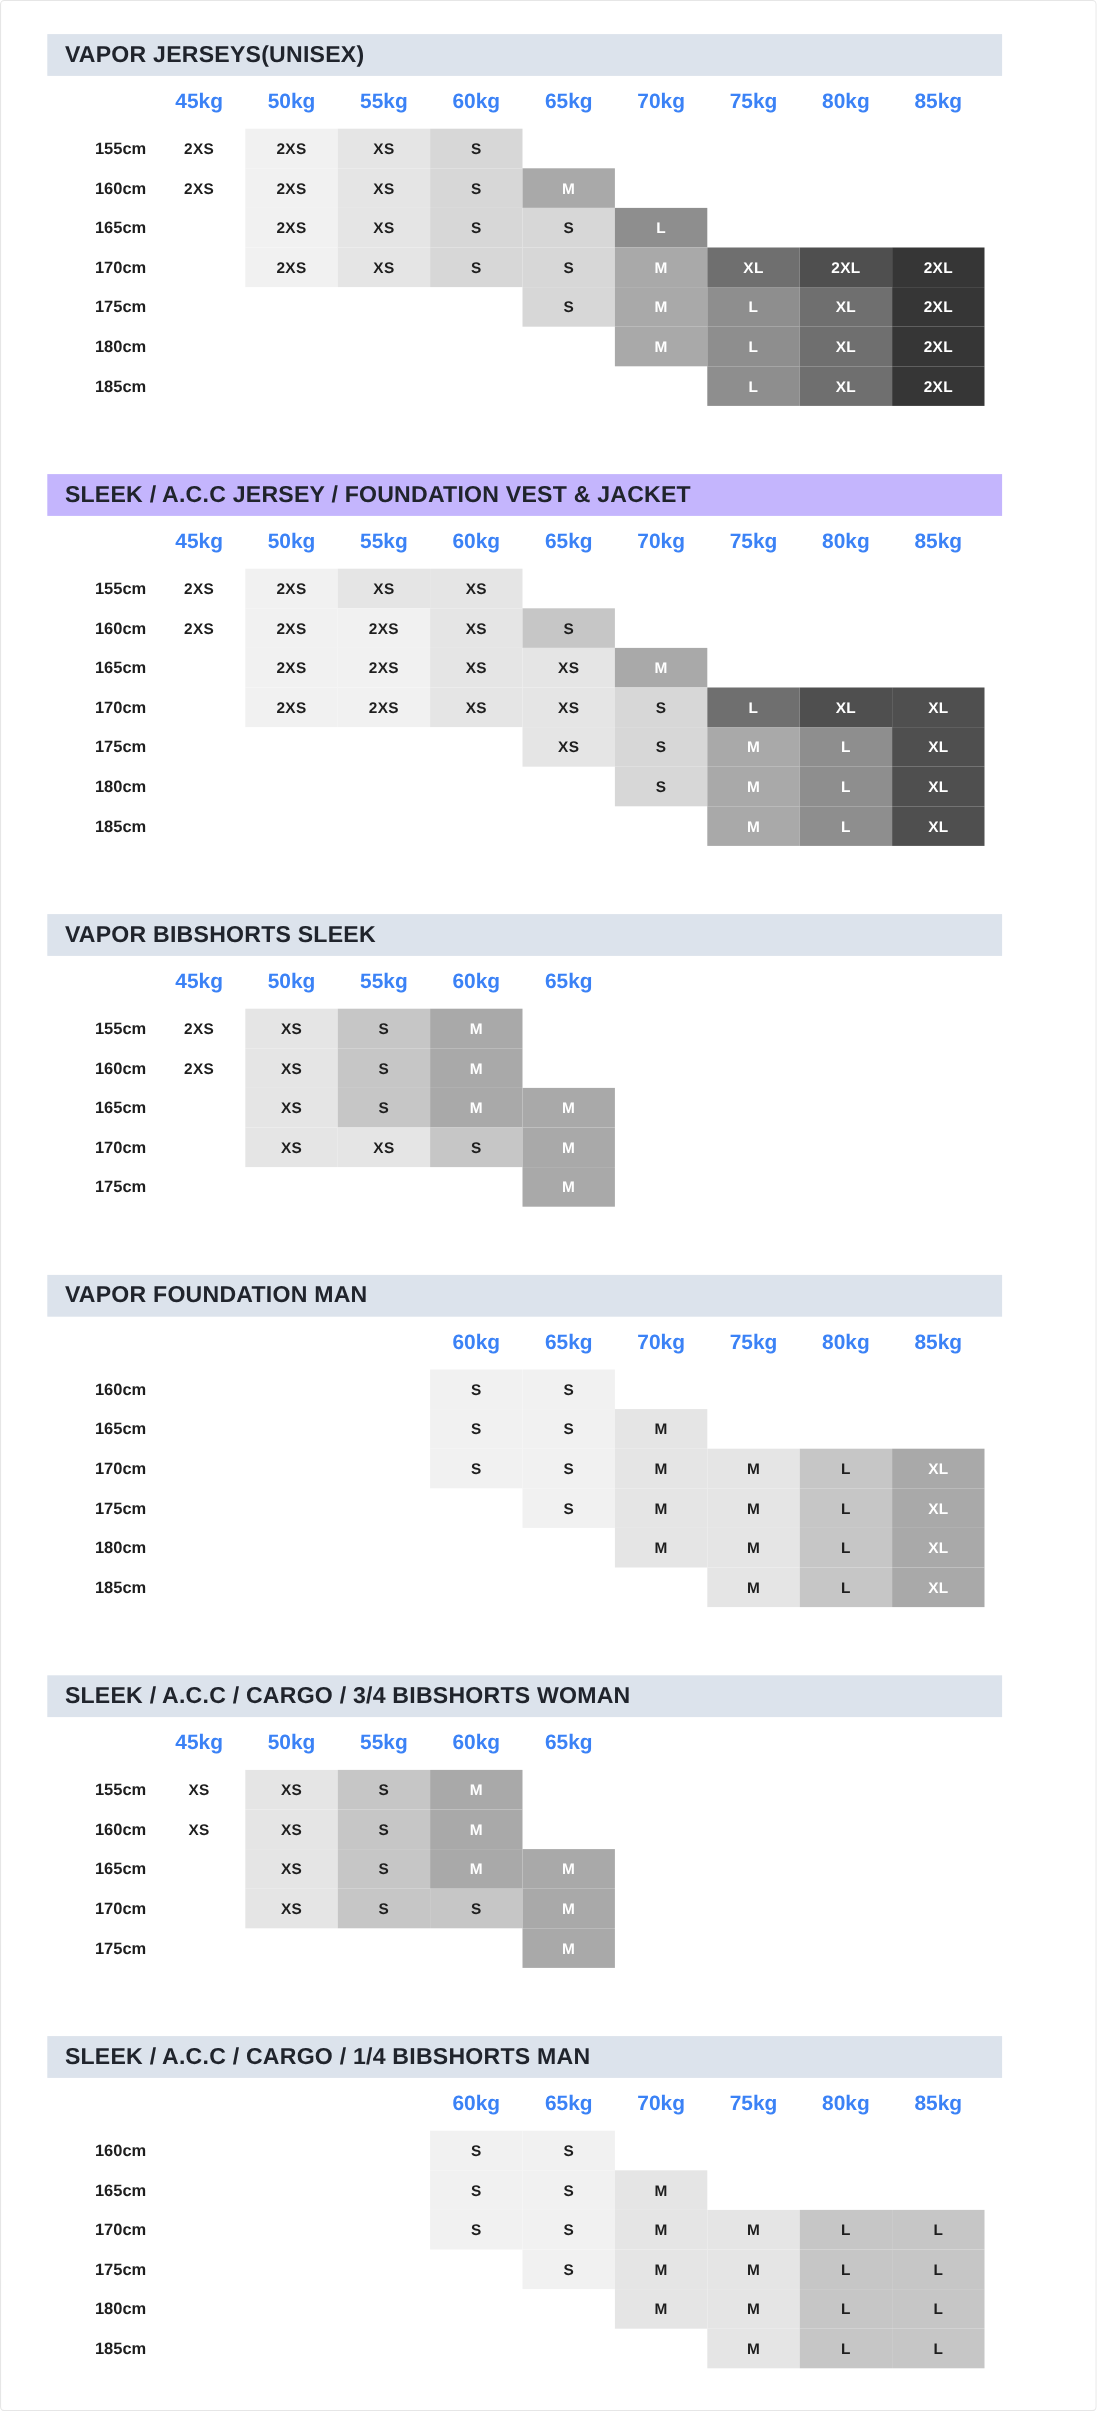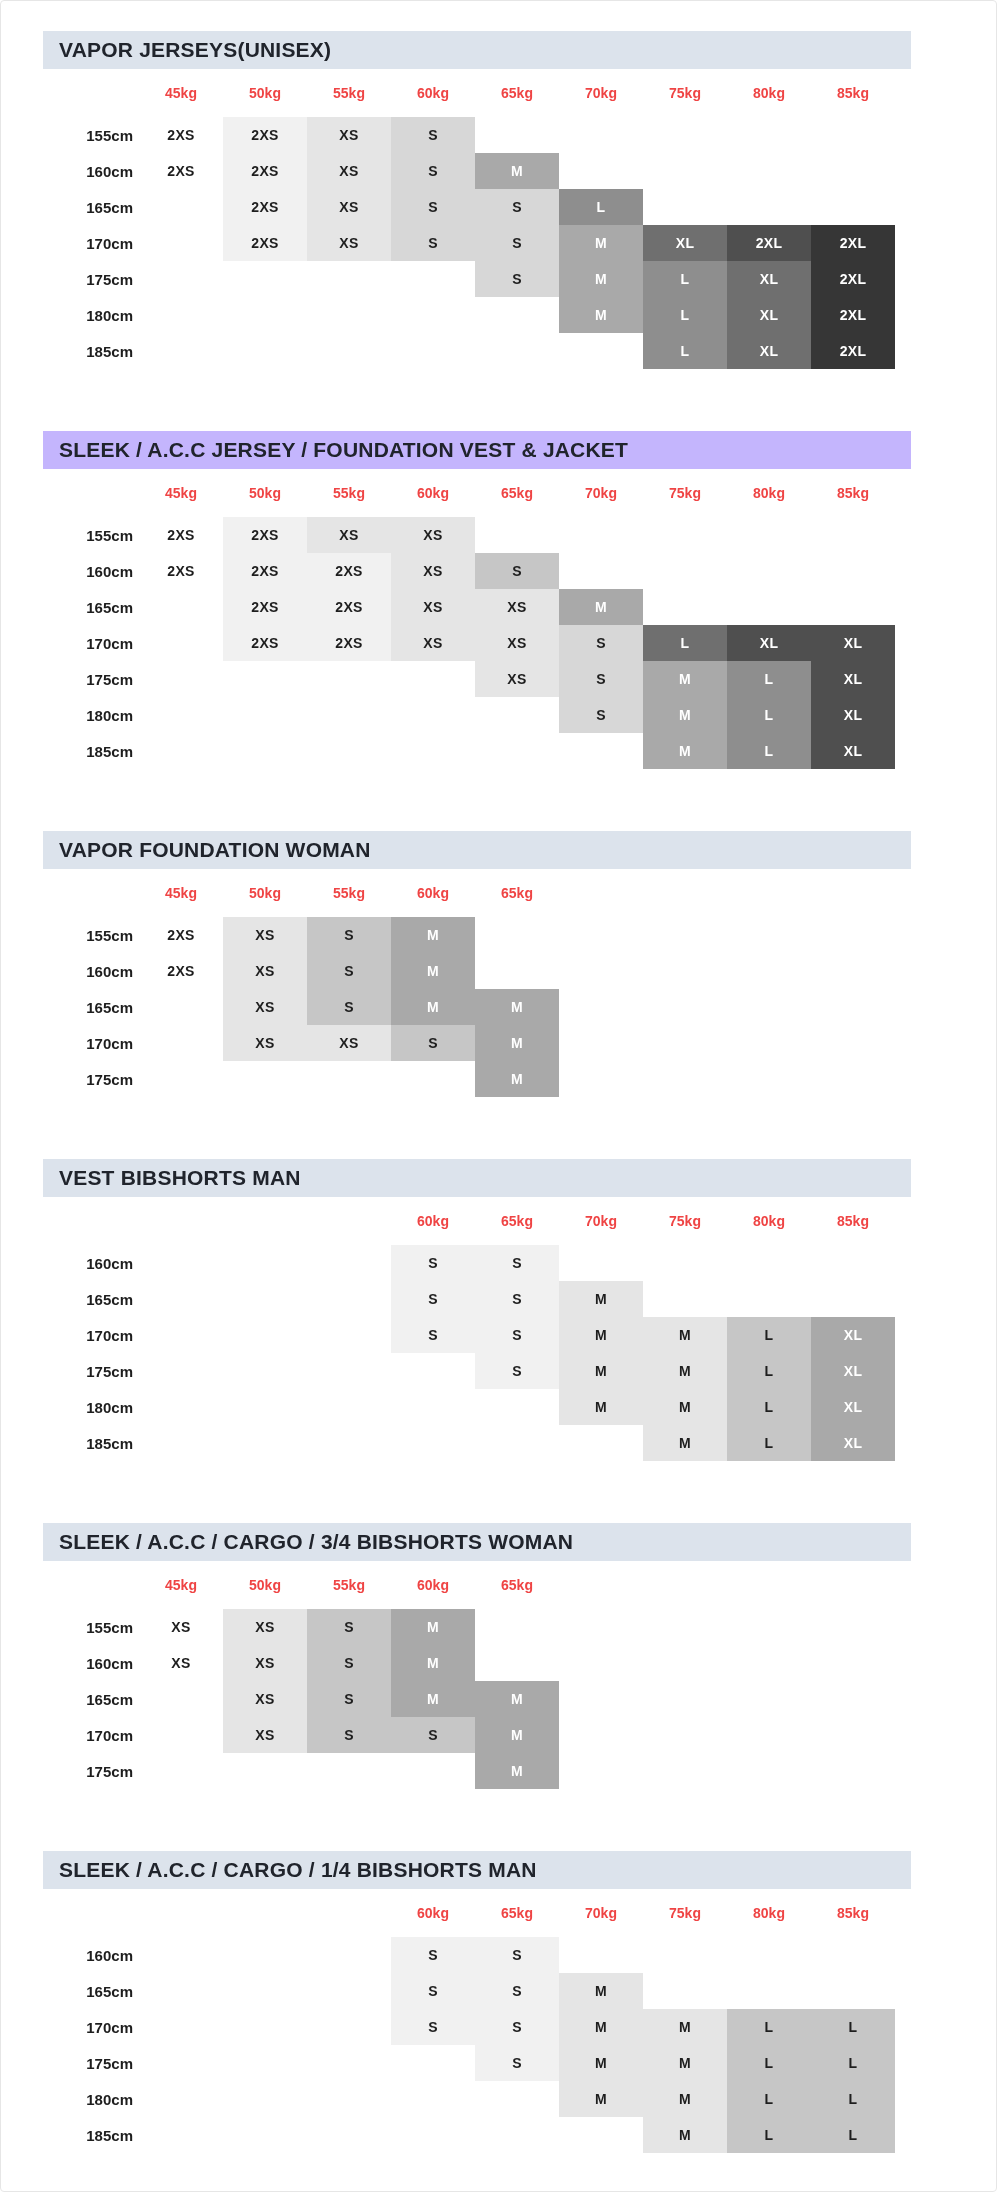--- a/index.html
+++ b/index.html
@@ -39,22 +39,22 @@
     grid-template-columns: 96px repeat(9, 84px);
     grid-template-rows: 48px;
     grid-auto-rows: 36px;
   }
 
   .wcell {
     display: flex;
     align-items: center;
     justify-content: center;
     font-weight: bold;
-    font-size: 14px;
-    color: #ef4444;
+    font-size: 19px;
+    color: #3b82f6;
   }
 
   .hlabel {
     display: flex;
     align-items: center;
     justify-content: flex-end;
     padding-right: 6px;
     font-weight: bold;
     font-size: 15px;
     color: #1e1e1e;
@@ -183,21 +183,21 @@
           <div class="scell" style="grid-area: 7 / 9; background: rgb(142, 142, 142); color: rgb(255, 255, 255);">L</div>
           <div class="scell" style="grid-area: 7 / 10; background: rgb(79, 79, 79); color: rgb(255, 255, 255);">XL</div>
           <div class="hlabel" style="grid-area: 8 / 1;">185cm</div>
           <div class="scell" style="grid-area: 8 / 8; background: rgb(169, 169, 169); color: rgb(255, 255, 255);">M</div>
           <div class="scell" style="grid-area: 8 / 9; background: rgb(142, 142, 142); color: rgb(255, 255, 255);">L</div>
           <div class="scell" style="grid-area: 8 / 10; background: rgb(79, 79, 79); color: rgb(255, 255, 255);">XL</div>
         </div>
       </section>
       <section class="size-chart-section">
         <div class="title-bar" style="background: rgb(220, 227, 236);">
-          <span class="title-text" style="color: rgb(32, 36, 44);">VAPOR FOUNDATION WOMAN</span>
+          <span class="title-text" style="color: rgb(32, 36, 44);">VAPOR BIBSHORTS SLEEK</span>
         </div>
         <div class="size-table">
           <div class="wcell" style="grid-area: 1 / 2;">45kg</div>
           <div class="wcell" style="grid-area: 1 / 3;">50kg</div>
           <div class="wcell" style="grid-area: 1 / 4;">55kg</div>
           <div class="wcell" style="grid-area: 1 / 5;">60kg</div>
           <div class="wcell" style="grid-area: 1 / 6;">65kg</div>
           <div class="hlabel" style="grid-area: 2 / 1;">155cm</div>
           <div class="scell" style="grid-area: 2 / 2; background: rgb(255, 255, 255); color: rgb(30, 30, 30);">2XS</div>
           <div class="scell" style="grid-area: 2 / 3; background: rgb(229, 229, 229); color: rgb(30, 30, 30);">XS</div>
@@ -217,21 +217,21 @@
           <div class="scell" style="grid-area: 5 / 3; background: rgb(229, 229, 229); color: rgb(30, 30, 30);">XS</div>
           <div class="scell" style="grid-area: 5 / 4; background: rgb(229, 229, 229); color: rgb(30, 30, 30);">XS</div>
           <div class="scell" style="grid-area: 5 / 5; background: rgb(198, 198, 198); color: rgb(30, 30, 30);">S</div>
           <div class="scell" style="grid-area: 5 / 6; background: rgb(169, 169, 169); color: rgb(255, 255, 255);">M</div>
           <div class="hlabel" style="grid-area: 6 / 1;">175cm</div>
           <div class="scell" style="grid-area: 6 / 6; background: rgb(169, 169, 169); color: rgb(255, 255, 255);">M</div>
         </div>
       </section>
       <section class="size-chart-section">
         <div class="title-bar" style="background: rgb(220, 227, 236);">
-          <span class="title-text" style="color: rgb(32, 36, 44);">VEST BIBSHORTS MAN</span>
+          <span class="title-text" style="color: rgb(32, 36, 44);">VAPOR FOUNDATION MAN</span>
         </div>
         <div class="size-table">
           <div class="wcell" style="grid-area: 1 / 5;">60kg</div>
           <div class="wcell" style="grid-area: 1 / 6;">65kg</div>
           <div class="wcell" style="grid-area: 1 / 7;">70kg</div>
           <div class="wcell" style="grid-area: 1 / 8;">75kg</div>
           <div class="wcell" style="grid-area: 1 / 9;">80kg</div>
           <div class="wcell" style="grid-area: 1 / 10;">85kg</div>
           <div class="hlabel" style="grid-area: 2 / 1;">160cm</div>
           <div class="scell" style="grid-area: 2 / 5; background: rgb(241, 241, 241); color: rgb(30, 30, 30);">S</div>

